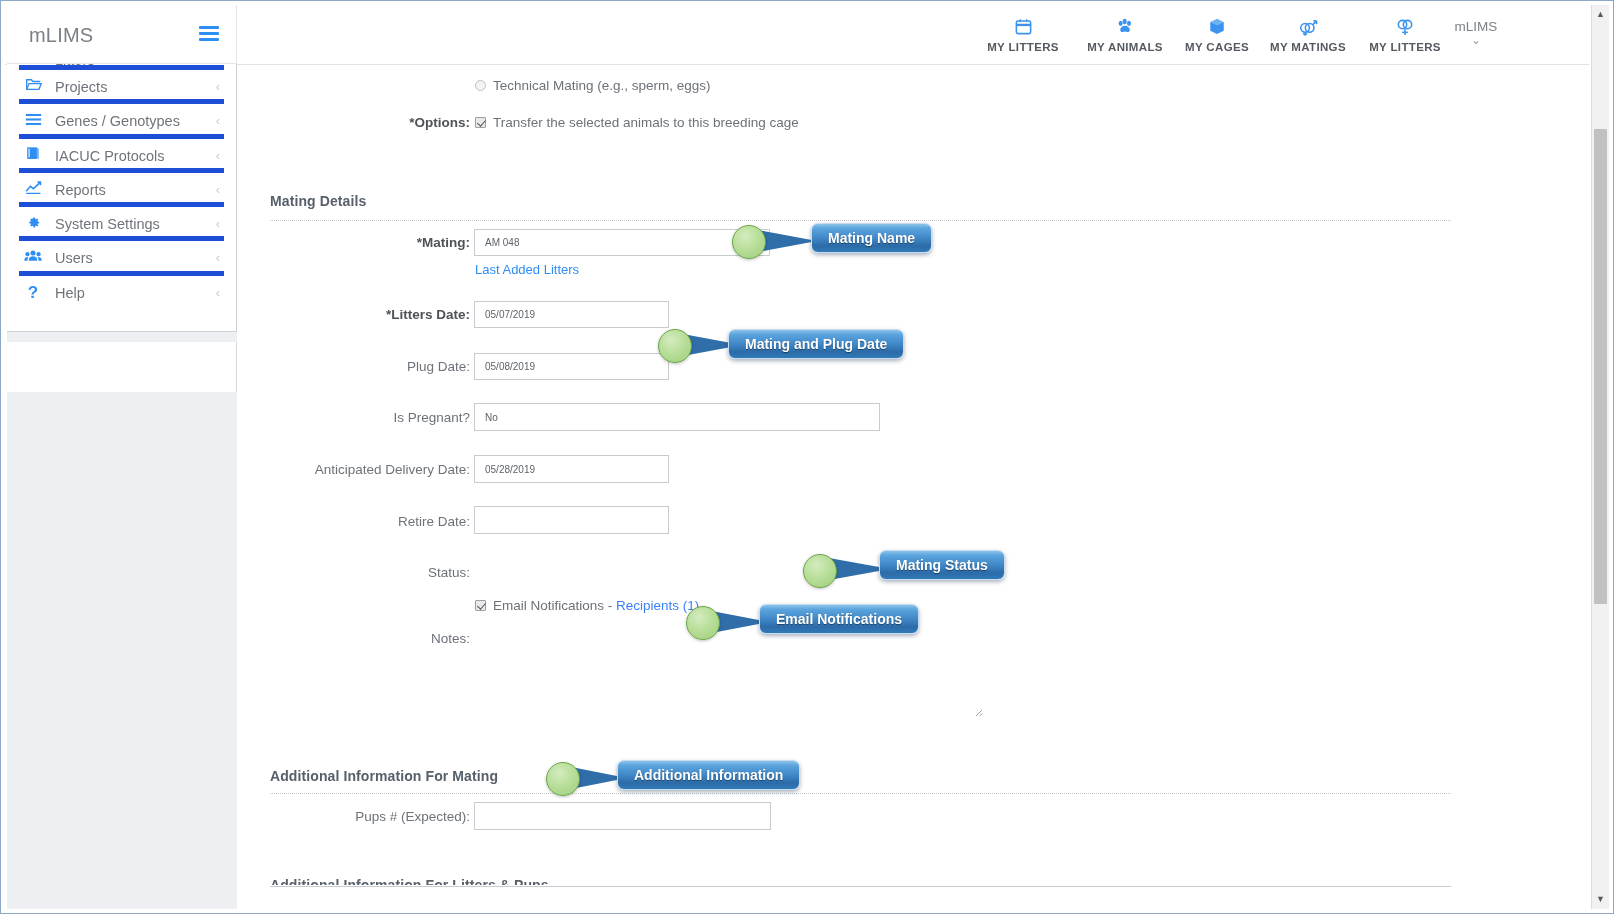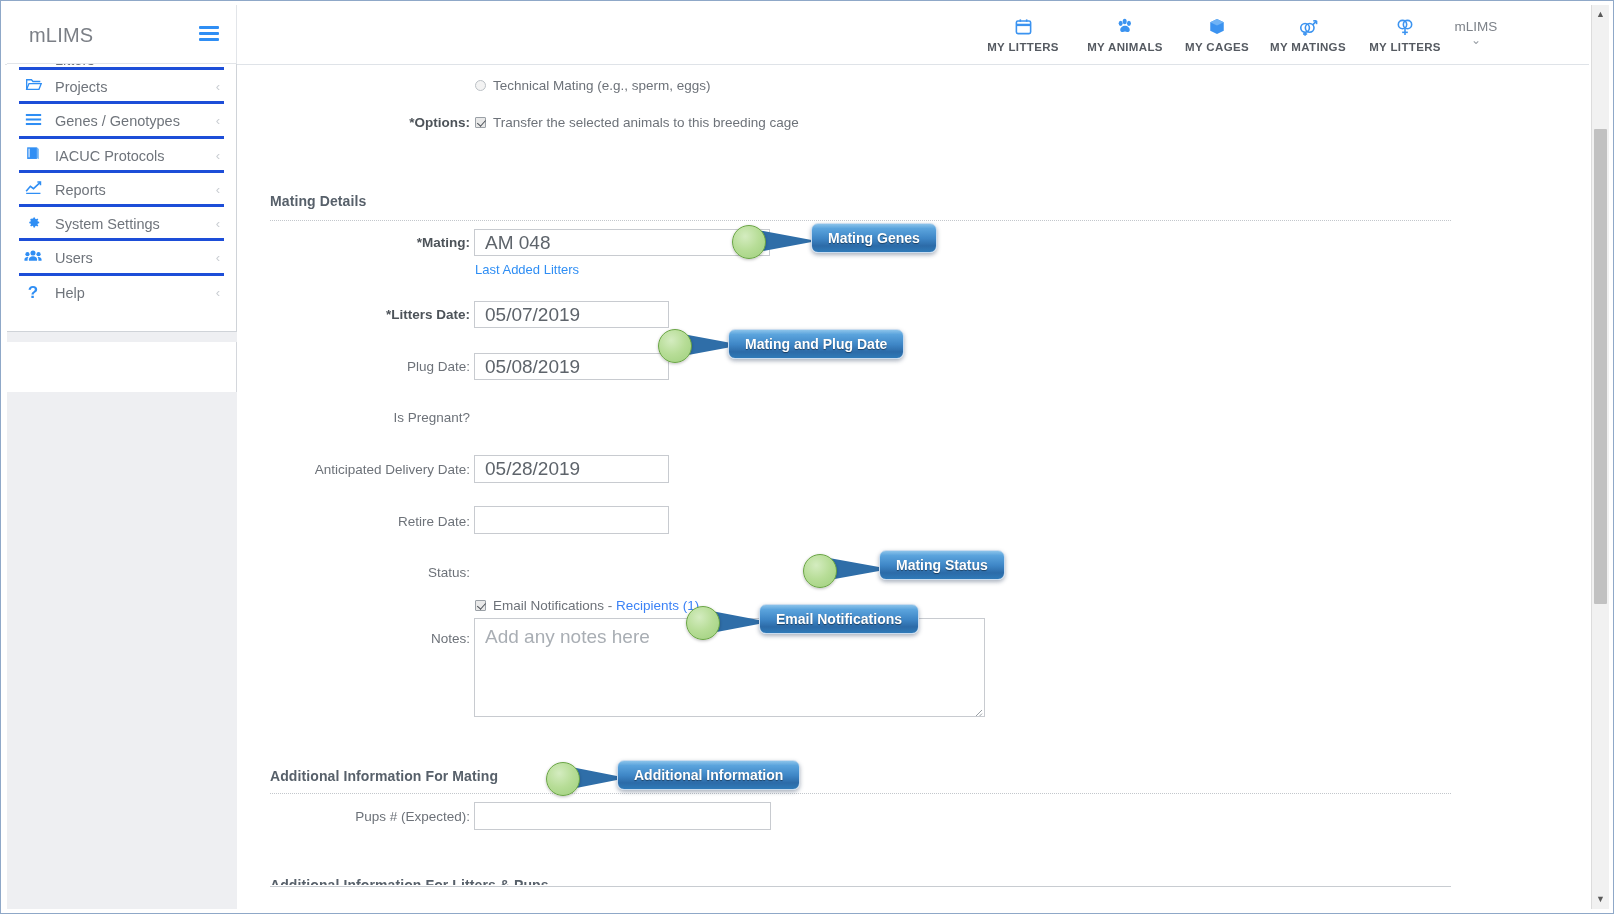--- a/index.html
+++ b/index.html
@@ -137,21 +137,21 @@
     height: 268px;
     background: #ffffff;
     border-right: 1px solid #cfd3d8;
     border-bottom: 1px solid #cfd3d8;
     box-sizing: border-box;
     overflow: hidden;
   }
   .side-item {
     position: relative;
     height: 34.3px;
-    border-bottom: 3px solid #1d4ed8;
+    border-bottom: 5px solid #1d4ed8;
     cursor: pointer;
     box-sizing: border-box;
     margin: 0 12px 0 12px;
   }
   .side-item:last-child { border-bottom: none; }
   .side-ico {
     position: absolute;
     left: 0px;
     top: 0;
     width: 28px;
@@ -250,21 +250,21 @@
     line-height: 16px;
   }
   .f-label.req { font-weight: bold; color: #4d5359; }
 
   .f-input {
     position: absolute;
     box-sizing: border-box;
     border: 1px solid #c8cbd0;
     background: #ffffff;
     font-family: "Liberation Sans", sans-serif;
-    font-size: 19px;
+    font-size: 10px;
     color: #5e646b;
     padding: 0 10px;
     outline: none;
     border-radius: 0;
   }
   .f-input::placeholder { color: #a9aeb4; }
 
   textarea.f-input {
     padding: 9px 10px;
     line-height: 18px;
@@ -597,53 +597,53 @@
       <input class="f-input" type="text" style="left: 236px; top: 164px; width: 296px; height: 27px;" value="AM 048">
       <a class="f-link" style="left:237px; top:197px;">Last Added Litters</a>
 
       <div class="f-label req" style="left:60px; top:242px; width:172px;">*Litters Date:</div>
       <input class="f-input" type="text" style="left: 236px; top: 236px; width: 195px; height: 27px;" value="05/07/2019">
 
       <div class="f-label" style="left:60px; top:294px; width:172px;">Plug Date:</div>
       <input class="f-input" type="text" style="left: 236px; top: 288px; width: 195px; height: 27px;" value="05/08/2019">
 
       <div class="f-label" style="left:60px; top:345px; width:172px;">Is Pregnant?</div>
+      <input class="f-input" type="text" style="left: 236px; top: 338px; width: 406px; height: 28px;" value="No">
 
       <div class="f-label" style="left:40px; top:397px; width:192px;">Anticipated Delivery Date:</div>
       <input class="f-input" type="text" style="left: 236px; top: 390px; width: 195px; height: 28px;" value="05/28/2019">
 
       <div class="f-label" style="left:60px; top:449px; width:172px;">Retire Date:</div>
       <input class="f-input" type="text" style="left: 236px; top: 441px; width: 195px; height: 28px;" value="">
 
       <div class="f-label" style="left:60px; top:500px; width:172px;">Status:</div>
 
       <div class="cbrow" style="left:237px; top:533px;">
         <span class="bx on"></span><span>Email Notifications</span><span> - </span><span class="lnk">Recipients (1)</span>
       </div>
 
       <div class="f-label" style="left:60px; top:566px; width:172px;">Notes:</div>
-      <textarea class="f-input" style="left: 236px; top: 553px; width: 511px; height: 99px;" placeholder="Add any notes here"></textarea>
       <svg style="position:absolute; left:736px; top:643px;" width="9" height="9" viewBox="0 0 9 9">
         <line x1="8" y1="2" x2="2" y2="8" stroke="#9aa0a6" stroke-width="1"></line>
         <line x1="8" y1="5.6" x2="5.6" y2="8" stroke="#9aa0a6" stroke-width="1"></line>
       </svg>
 
       <div class="sec-head" style="left:32px; top:703px;">Additional Information For Mating</div>
       <div class="sec-rule" style="left:32px; top:728px; width:1181px;"></div>
 
       <div class="f-label" style="left:60px; top:744px; width:172px;">Pups # (Expected):</div>
       <input class="f-input" type="text" style="left: 236px; top: 737px; width: 297px; height: 28px;" value="">
 
       <div class="sec-head" style="left:32px; top:812px; overflow:hidden; height:8px;">Additional Information For Litters &amp; Pups</div>
       <div class="sec-rule" style="left:32px; top:821px; width:1181px; border-top:1px solid #c8ccd1;"></div>
 
       <div class="callout">
         <div class="co-tail" style="left:509px; top:163px;
              border-width:13px 0 13px 70px; border-color:transparent transparent transparent #2f6ea8;"></div>
-        <div class="co-bubble" style="left:573px; top:158px;">Mating Genes</div>
+        <div class="co-bubble" style="left:573px; top:158px;">Mating Name</div>
         <div class="co-dot" style="left:494px; top:160px;"></div>
       </div>
 
       <div class="callout">
         <div class="co-tail" style="left:434px; top:267px;
              border-width:13px 0 13px 70px; border-color:transparent transparent transparent #2f6ea8;"></div>
         <div class="co-bubble" style="left:490px; top:264px;">Mating and Plug Date</div>
         <div class="co-dot" style="left:420px; top:264px;"></div>
       </div>
 

